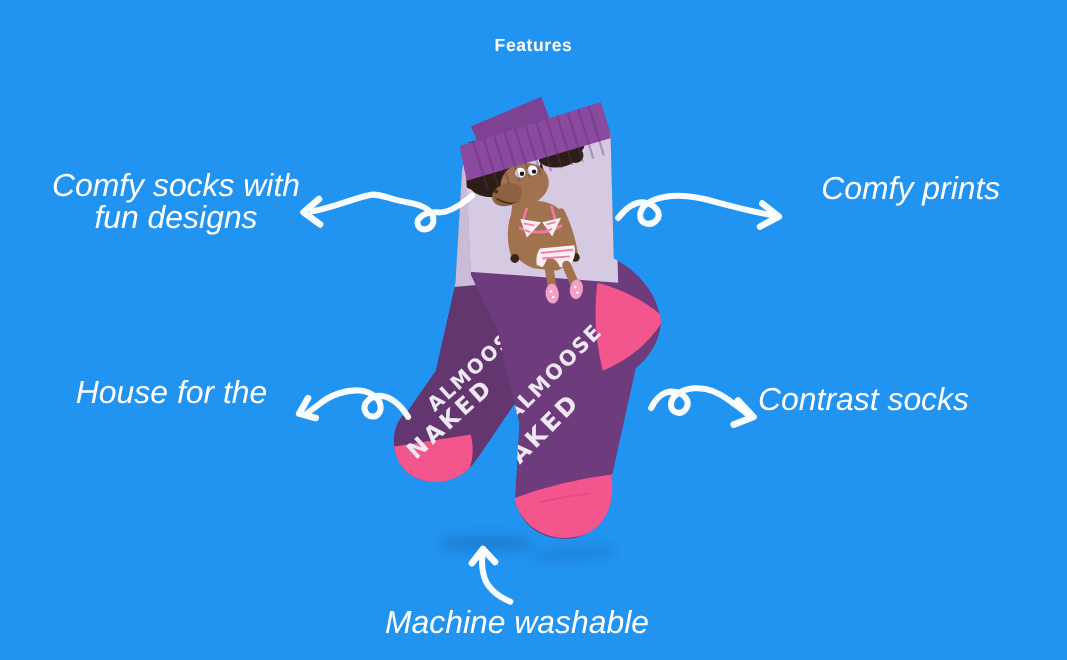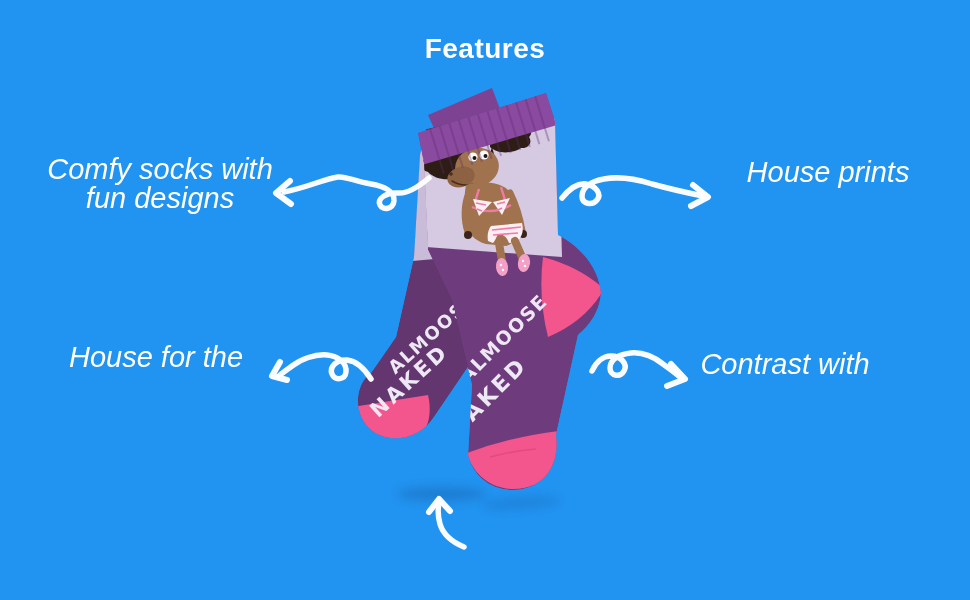--- a/index.html
+++ b/index.html
@@ -6,21 +6,21 @@
   #stage{
     position:relative;
     width:970px;height:600px;
     background:#2193f0;
     overflow:hidden;
     font-family:"Liberation Sans", sans-serif;
   }
   .title{
     position:absolute;top:33px;left:0;right:0;
     text-align:center;
-    color:#ffffff;font-size:28px;font-weight:700;letter-spacing:.5px;
+    color:#ffffff;font-size:16px;font-weight:700;letter-spacing:.5px;
   }
   .callout{
     position:absolute;
     color:#ffffff;
     font-style:italic;
     font-size:29px;line-height:29px;
     text-align:center;
     width:250px;
   }
   .callout .ln{display:block;}
@@ -51,27 +51,30 @@
 
 <div id="stage">
 
   <div class="title">Features</div>
 
   <div class="callout" id="co-top-left">
     <span class="ln">Comfy socks with</span>
     <span class="ln">fun designs</span>
   </div>
   <div class="callout" id="co-top-right">
-    <span class="ln">House prints</span>
+    <span class="ln">Comfy prints</span>
   </div>
   <div class="callout" id="co-bottom-left">
     <span class="ln">House for the</span>
   </div>
   <div class="callout" id="co-bottom-right">
-    <span class="ln">Contrast with</span>
+    <span class="ln">Contrast socks</span>
+  </div>
+  <div class="callout" id="co-bottom-center">
+    <span class="ln">Machine washable</span>
   </div>
 
   <div class="shadow" id="shadow-left"></div>
   <div class="shadow" id="shadow-right"></div>
 
   <svg id="sock-art" viewBox="0 0 280 410">
     <defs>
       <clipPath id="clip-back">
           <path d="M 86 44 L 148 30 L 142 172 L 158 196 L 166 226 L 94 332 C 80 354 50 360 31 345 C 13 330 14 300 31 288 L 56 252 L 74 172 L 80 70 Z"></path>
         </clipPath>

